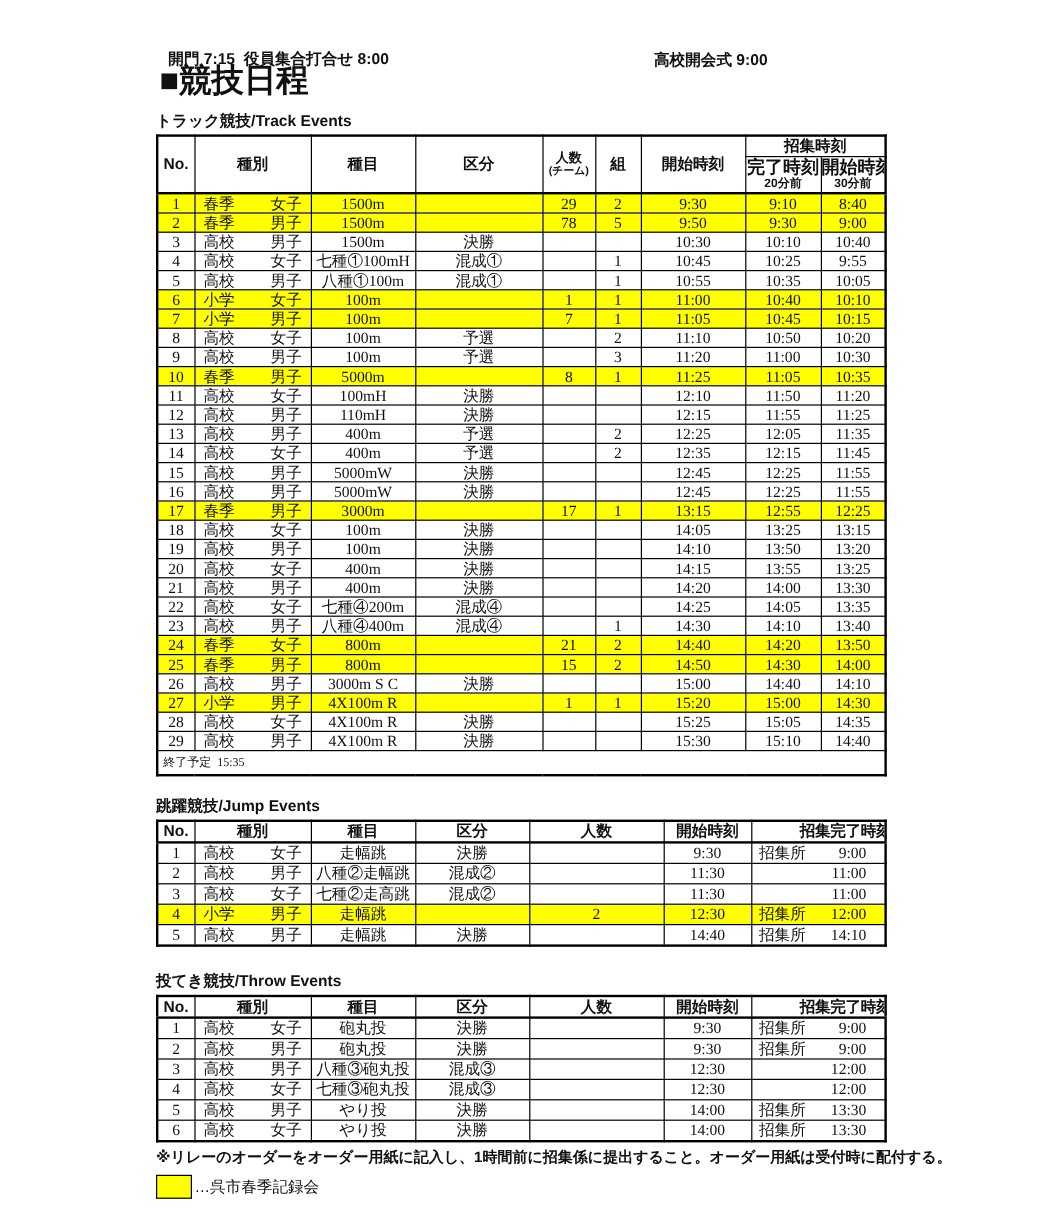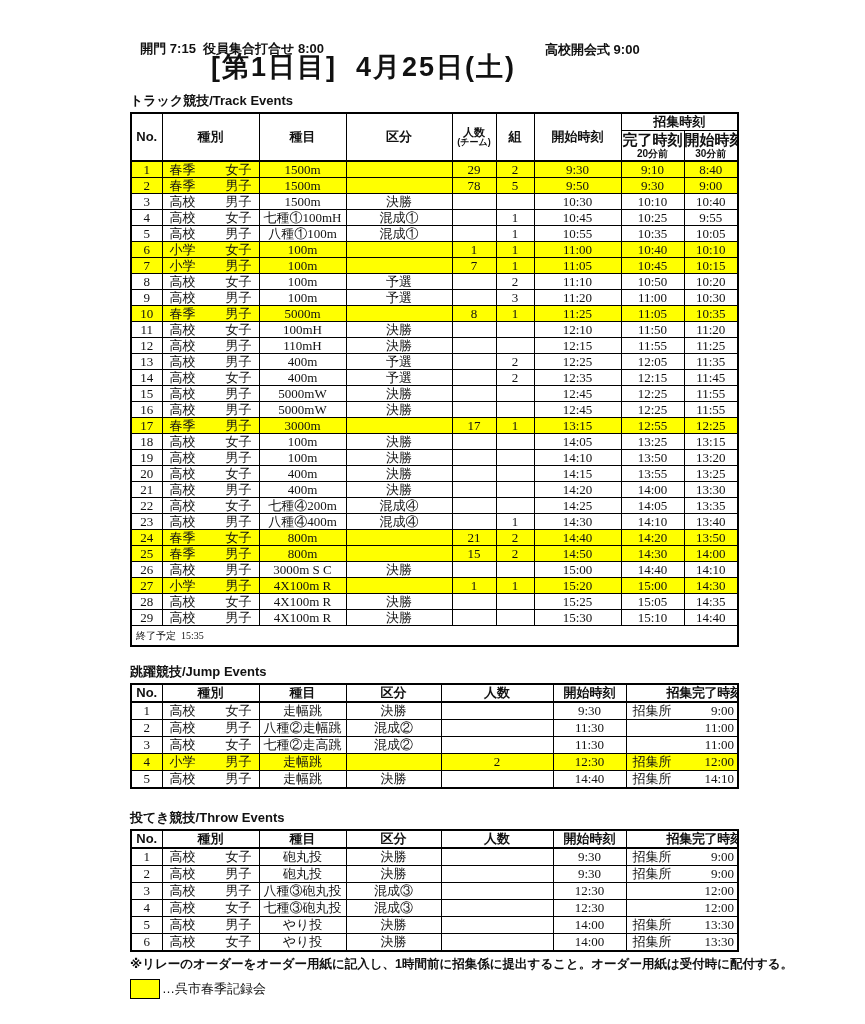--- a/index.html
+++ b/index.html
@@ -27,37 +27,37 @@
   .grid thead { border-bottom:2px solid #000; }
   .grid td { font-family:"Liberation Serif","DejaVu Serif",serif;
     font-size:13px; height:16px; line-height:15px; }
   .jt td { height:17px; line-height:16px; }
   .grid .numhead div:first-child { font-size:11px; }
   .grid .numhead div:last-child { font-size:9px; }
   .grid .sub div:first-child { font-size:15px; }
   .grid .sub div:last-child { font-size:10px; }
   .grid tr.hl td { background:var(--hl); }
   .between { display:flex; justify-content:space-between; padding:0 7px; }
-  .callcell { display:flex; justify-content:space-between; padding:0 3px 0 6px; }
+  .callcell { display:flex; justify-content:space-between; padding:0 15px 0 6px; }
   .grid tfoot td { text-align:left; padding:2px 4px; height:18px; font-size:10px; white-space:pre; }
   th.longhead { font-size:12px; letter-spacing:-0.3px;padding-left:40px; }
   .note { margin:4px 0 0 130px; font-weight:bold; font-size:12.5px; }
   .legend { margin:6px 0 0 130px; display:flex; align-items:center; gap:2px; font-size:13px; }
   .legend-swatch { width:30px; height:20px; background:var(--hl); border:1px solid #000; }
 </style>
 </head>
 <body>
 
 <div class="meta-row">
   <span>開門 7:15  役員集合打合せ 8:00</span>
   <span class="meta-right">高校開会式 9:00</span>
 </div>
 
 <div class="title-row">
-  <span class="title-right">[第1日目]  4月25日(土)</span>
+  <span>■競技日程</span>
 </div>
 
 <div class="section-label">トラック競技/Track Events</div>
 
 <table class="grid track">
   <colgroup>
     <col style="width:31px">
       <col style="width:97px">
       <col style="width:87px">
     <col style="width:106px">

